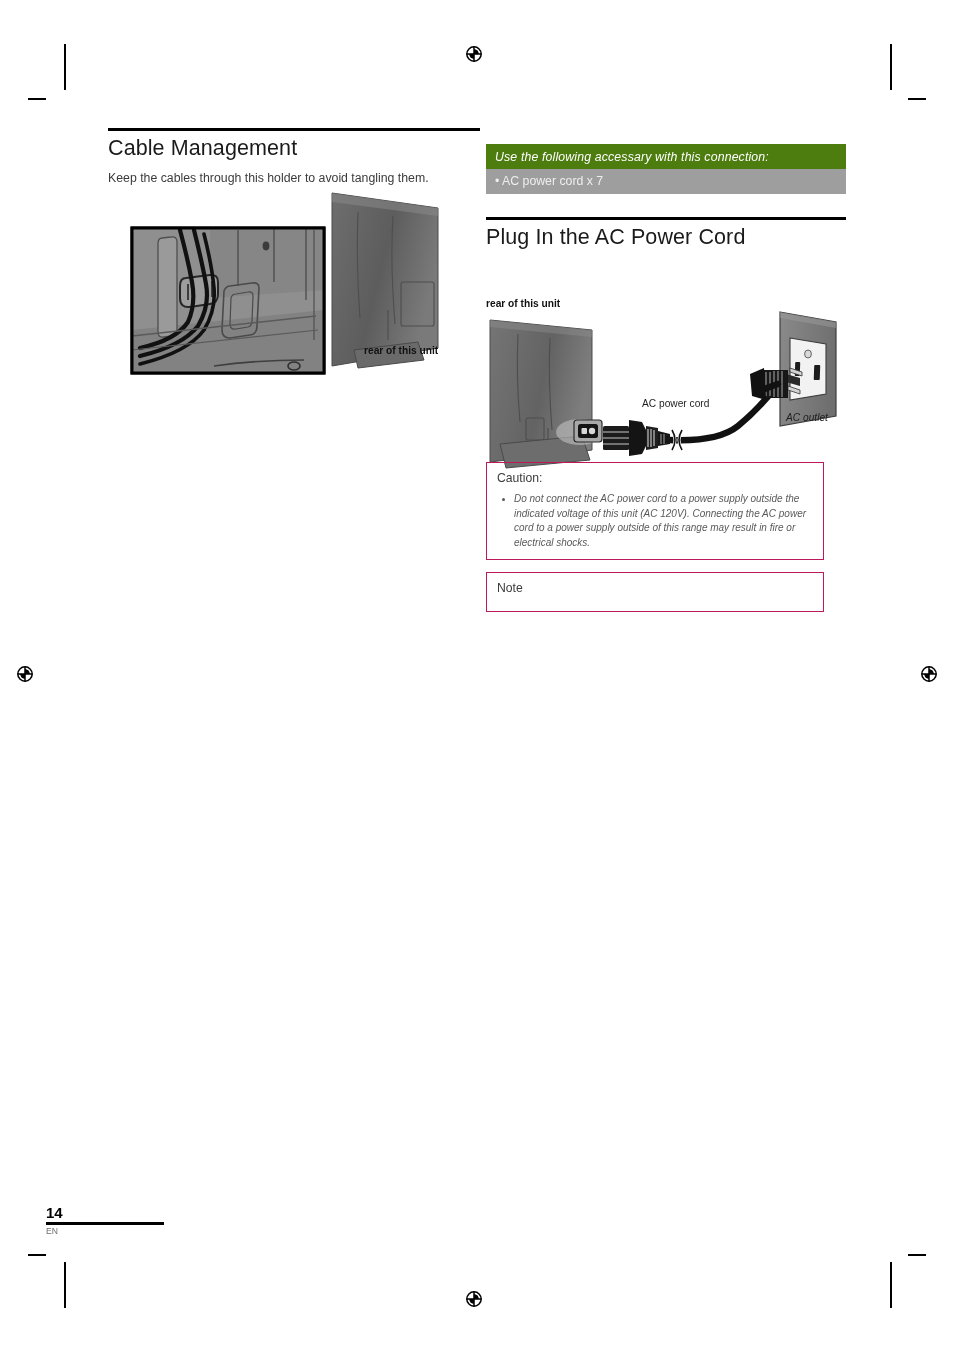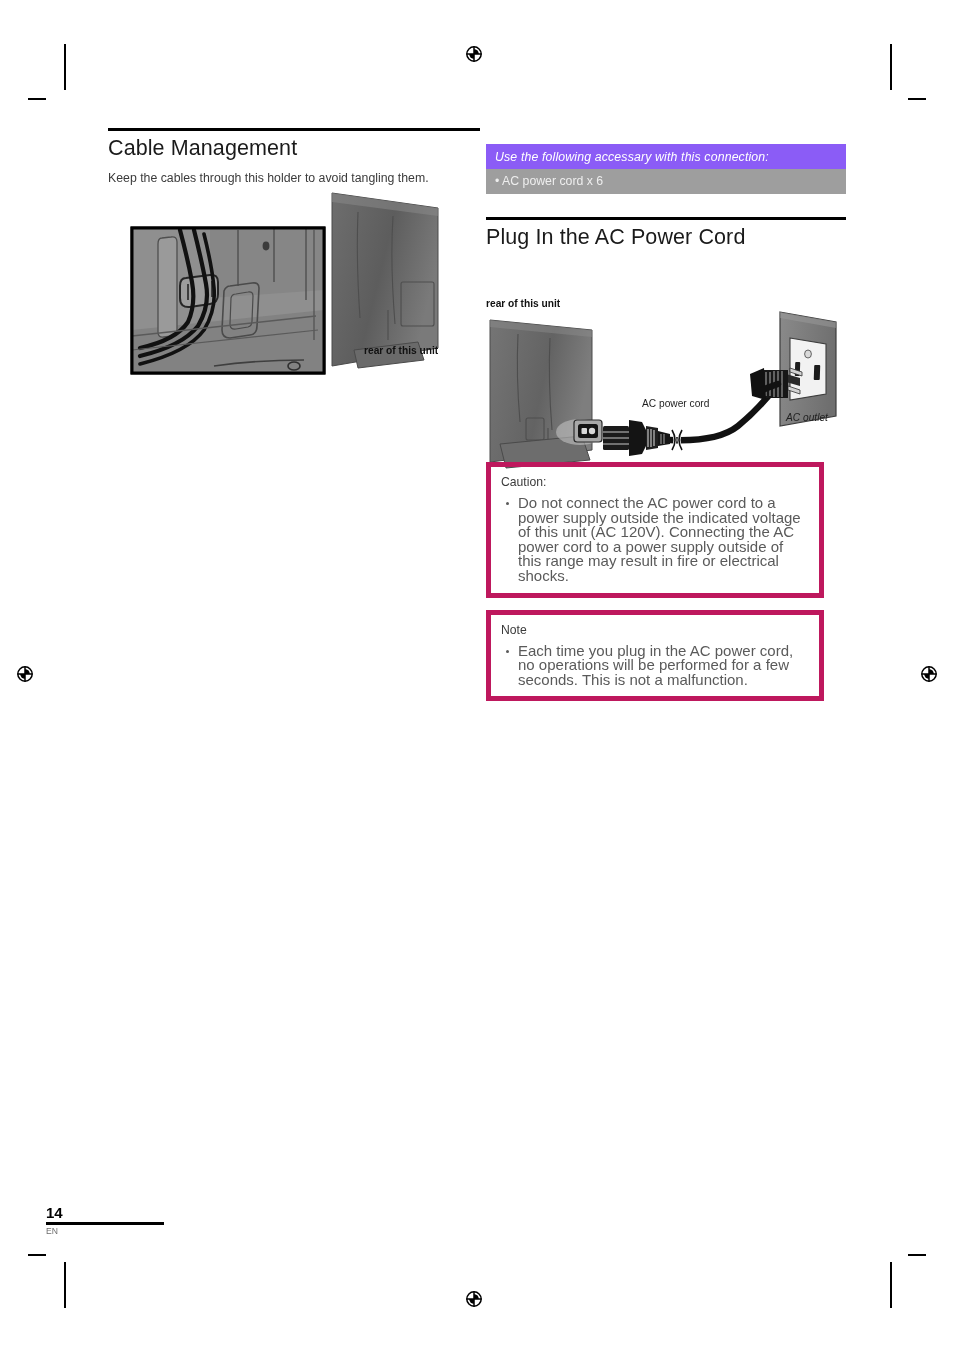--- a/index.html
+++ b/index.html
@@ -22,35 +22,35 @@
   h1.sec{
     font-size:21.5px;font-weight:400;letter-spacing:.1px;
     margin:5px 0 0 0;color:#1a1a1a;
   }
   p.body{
     font-size:12.3px;line-height:17px;margin:9px 0 0 0;color:#3b3b3b;
   }
 
   
   .acc-top{
-    background:#8b5cf6;color:#ffffff;font-style:italic;
+    background:#4d7c0f;color:#ffffff;font-style:italic;
     font-size:12.3px;padding:6px 4px 5px 9px;letter-spacing:.15px;
   }
   .acc-body{
     background:#9e9e9e;color:#eeeeee;font-size:12.3px;
     padding:5px 9px 6px 9px;
   }
 
   
-  .nbox{border:5px solid #be185d;padding:8px 10px 9px 10px;margin-top:12px;}
+  .nbox{border:1px solid #be185d;padding:8px 10px 9px 10px;margin-top:12px;}
   .nbox .ttl{font-size:12.2px;color:#3b3b3b;margin-bottom:7px;}
   .nbox ul{margin:0;padding:0;list-style:none;}
   .nbox li{
-    position:relative;padding-left:17px;font-size:15px;
-    line-height:14.6px;color:#5a5a5a;
+    position:relative;padding-left:17px;font-size:10px;
+    line-height:14.6px;color:#5a5a5a;font-style:italic;
   }
   .nbox li:before{
     content:"";position:absolute;left:5px;top:6px;
     width:3.2px;height:3.2px;background:#5a5a5a;border-radius:50%;
   }
 
   
   .lbl{position:absolute;font-size:10.2px;color:#1f1f1f;white-space:nowrap;}
   .lbl-b{position:absolute;font-size:10.2px;font-weight:bold;color:#111;white-space:nowrap;}
 
@@ -169,21 +169,21 @@
         <rect x="14" y="38" width="192" height="145" fill="none" stroke="#000" stroke-width="3"></rect>
       </g>
     </svg>
     <div class="lbl-b" style="left:246px;top:155px;">rear of this unit</div>
   </figure>
 
   <div class="col-right">
 
     <div>
       <div class="acc-top">Use the following accessary with this connection:</div>
-      <div class="acc-body">• AC power cord x 6</div>
+      <div class="acc-body">• AC power cord x 7</div>
     </div>
 
     <div style="height:23px;"></div>
 
     <div class="rule-thick"></div>
     <h1 class="sec">Plug In the AC Power Cord</h1>
   </div>
 
   <figure style="position:absolute;left:486px;top:298px;width:362px;height:168px;">
     <div class="lbl-b" style="left:0px;top:0px;">rear of this unit</div>
@@ -256,23 +256,20 @@
 
   <div style="position:absolute;left:486px;top:462px;width:338px;">
     <div class="nbox" style="margin-top:0;">
       <div class="ttl">Caution:</div>
       <ul>
         <li>Do not connect the AC power cord to a power supply outside the indicated voltage of this unit (AC 120V). Connecting the AC power cord to a power supply outside of this range may result in fire or electrical shocks.</li>
       </ul>
     </div>
     <div class="nbox">
       <div class="ttl">Note</div>
-      <ul>
-        <li>Each time you plug in the AC power cord, no operations will be performed for a few seconds. This is not a malfunction.</li>
-      </ul>
     </div>
   </div>
 
   <div class="foot">
     <div class="num">14</div>
     <div class="bar"></div>
     <div class="en">EN</div>
   </div>
 
 </div>

